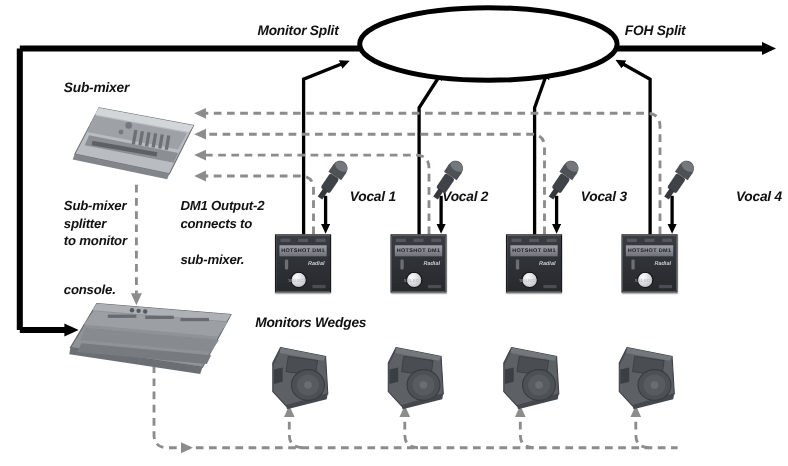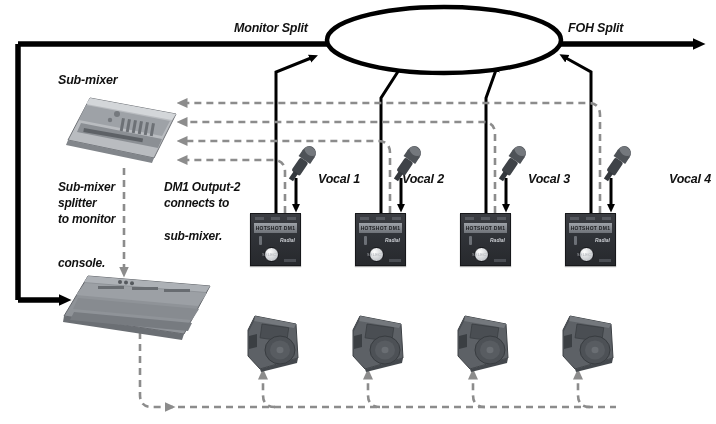--- a/index.html
+++ b/index.html
@@ -151,20 +151,21 @@
 
   <div class="lbl sz12" style="left:58px;top:180px;">Sub-mixer</div>
   <div class="lbl sz12" style="left:58px;top:196px;">splitter</div>
   <div class="lbl sz12" style="left:58px;top:212px;">to monitor</div>
   <div class="lbl sz12" style="left:58px;top:228px;margin-top:28px;">console.</div>
 
   <div class="lbl sz12" style="left:164px;top:180px;">DM1 Output-2</div>
   <div class="lbl sz12" style="left:164px;top:196px;">connects to</div>
   <div class="lbl sz12" style="left:164px;top:212px;margin-top:17px;">sub-mixer.</div>
 
+  <div class="lbl sz13" style="left:232px;top:286px;">Monitors Wedges</div>
 
   <div class="lbl sz13" style="left:318px;top:172px;">Vocal 1</div>
   <div class="lbl sz13" style="left:402px;top:172px;text-align:center;">Vocal 2</div>
   <div class="lbl sz13" style="left:528px;top:172px;">Vocal 3</div>
   <div class="lbl sz13" style="left:669px;top:172px;">Vocal 4</div>
 
   <div class="submixer" style="left:62px;top:92px;">
     <svg viewBox="0 0 118 72" width="118" height="72">
       <g>
         <polygon points="28,6 114,22 92,66 6,48" fill="#b9bcc0" stroke="#6e7176" stroke-width="1"></polygon>

